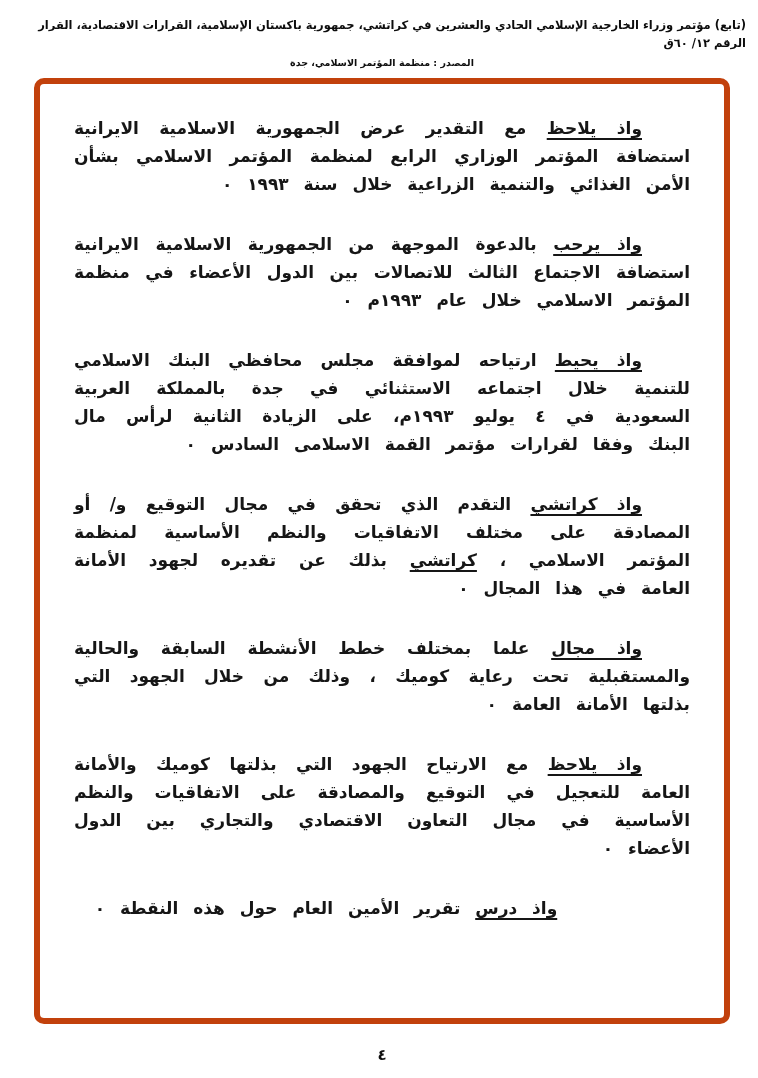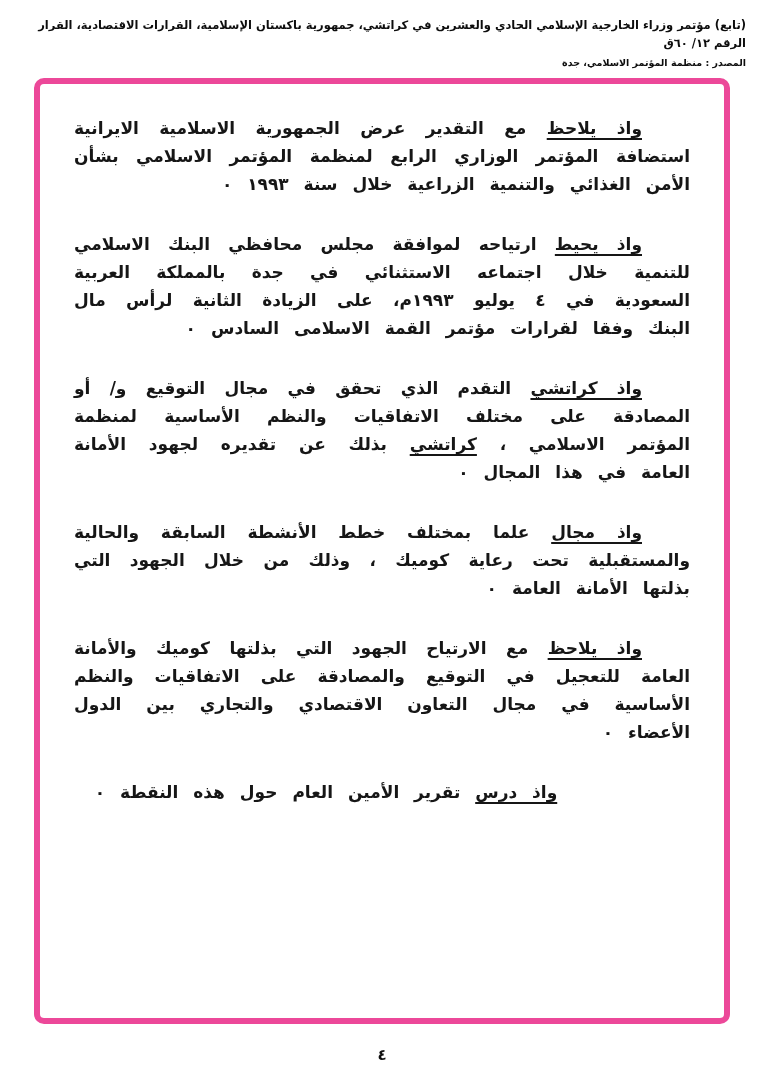--- a/index.html
+++ b/index.html
@@ -26,27 +26,27 @@
     font-size: 11.5px;
     font-weight: bold;
     letter-spacing: 0;
     line-height: 1.6;
     color: #0d0d0d;
   }
   .h2 {
     font-size: 9.5px;
     font-weight: bold;
     margin-top: 4px;
-    text-align: right;
+    text-align: center;
     color: #0d0d0d;
   }
   .frame {
     margin: 10px 28px 0 28px;
     height: 946px;
-    border: 6px solid #ec4899;
+    border: 6px solid #c2410c;
     border-radius: 10px;
     padding: 30px 34px 20px 34px;
     overflow: hidden;
     background: #fff;
   }
   .para {
     direction: rtl;
     text-align: justify;
     font-size: 17px;
     font-weight: bold;
@@ -84,20 +84,21 @@
 
   <div class="header">
     <div class="h1">(تابع) مؤتمر وزراء الخارجية الإسلامي الحادي والعشرين في كراتشي، جمهورية باكستان الإسلامية، القرارات الاقتصادية، القرار الرقم ١٢/ ٦٠ق</div>
     <div class="h2">المصدر : منظمة المؤتمر الاسلامي، جدة</div>
   </div>
 
   <div class="frame">
 
     <p class="para"><span class="u">واذ يلاحظ</span><span> مع التقدير عرض الجمهورية الاسلامية الايرانية استضافة المؤتمر الوزاري الرابع لمنظمة المؤتمر الاسلامي بشأن الأمن الغذائي والتنمية الزراعية خلال سنة ١٩٩٣ ٠</span><span class="u"></span><span></span></p>
 
+    <p class="para"><span class="u">واذ يرحب</span><span> بالدعوة الموجهة من الجمهورية الاسلامية الايرانية استضافة الاجتماع الثالث للاتصالات بين الدول الأعضاء في منظمة المؤتمر الاسلامي خلال عام ١٩٩٣م ٠</span><span class="u"></span><span></span></p>
 
     <p class="para"><span class="u">واذ يحيط</span><span> ارتياحه لموافقة مجلس محافظي البنك الاسلامي للتنمية خلال اجتماعه الاستثنائي في جدة بالمملكة العربية السعودية في ٤ يوليو ١٩٩٣م، على الزيادة الثانية لرأس مال البنك وفقا لقرارات مؤتمر القمة الاسلامى السادس ٠</span><span class="u"></span><span></span></p>
 
     <p class="para"><span class="u">واذ كراتشي</span><span> التقدم الذي تحقق في مجال التوقيع و/ أو المصادقة على مختلف الاتفاقيات والنظم الأساسية لمنظمة المؤتمر الاسلامي ، </span><span class="u">كراتشي</span><span> بذلك عن تقديره لجهود الأمانة العامة في هذا المجال ٠</span></p>
 
     <p class="para"><span class="u">واذ مجال</span><span> علما بمختلف خطط الأنشطة السابقة والحالية والمستقبلية تحت رعاية كوميك ، وذلك من خلال الجهود التي بذلتها الأمانة العامة ٠</span><span class="u"></span><span></span></p>
 
     <p class="para"><span class="u">واذ يلاحظ</span><span> مع الارتياح الجهود التي بذلتها كوميك والأمانة العامة للتعجيل في التوقيع والمصادقة على الاتفاقيات والنظم الأساسية في مجال التعاون الاقتصادي والتجاري بين الدول الأعضاء ٠</span><span class="u"></span><span></span></p>
 
     <p class="para last"><span class="u">واذ درس</span><span> تقرير الأمين العام حول هذه النقطة ٠</span><span class="u"></span><span></span></p>

